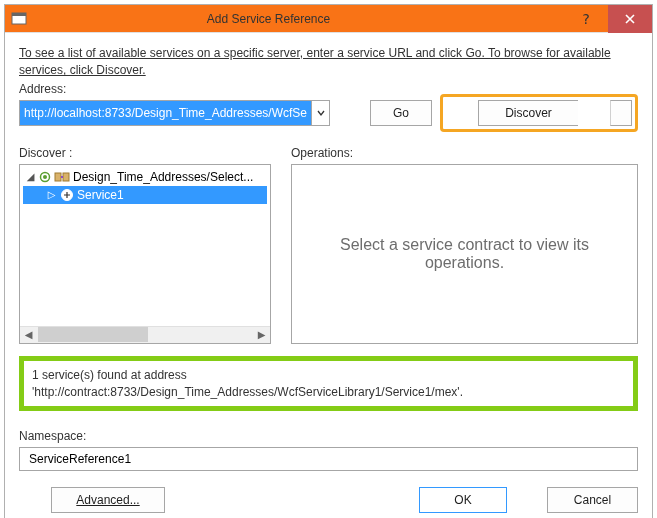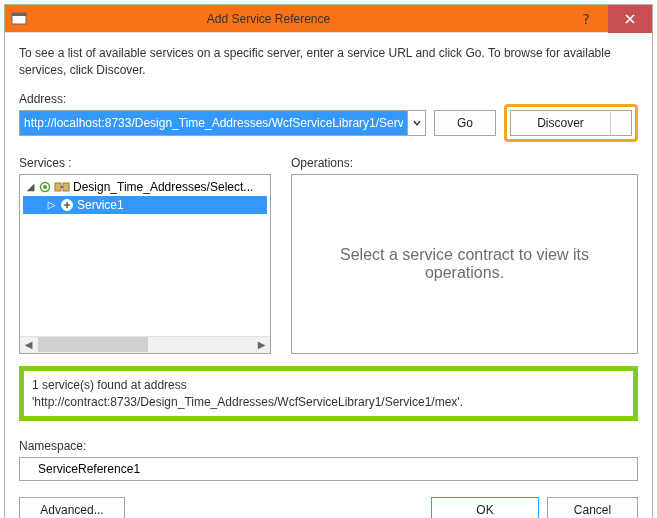--- a/index.html
+++ b/index.html
@@ -43,21 +43,22 @@
     font-size: 14px;
   }
   .tb-close { background: #c75050; color: #fff; font-size: 13px; }
   .tb-help { color: #333; font-family: Consolas, monospace; }
   .content {
     padding: 12px 14px 14px 14px;
   }
   .intro {
     color: #333;
     line-height: 1.45;
-    margin-bottom: 12px;
+    margin-bottom: 2px;
+    text-decoration: underline;
   }
   .label { color: #333; margin-bottom: 4px; }
   .row { display: flex; align-items: stretch; gap: 8px; }
   .addr-wrap {
     flex: 1;
     display:flex;
     border: 1px solid #a6a6a6;
     height: 26px;
     background:#fff;
   }
@@ -77,20 +78,21 @@
     color:#333;
   }
   .btn {
     height:26px;
     border:1px solid #a6a6a6;
     background:#fdfdfd;
     display:flex;align-items:center;justify-content:center;
     font-family:inherit;font-size:12px;
     padding: 0 10px;
     cursor:default;
+    margin-left:32px;
   }
   .go-btn{ width:62px; }
   .discover-wrap{
     display:flex;
     border:3px solid #f5a623;
     border-radius:4px;
     padding:3px;
     gap:0;
     height:38px;
     margin-top:-6px;
@@ -144,30 +146,30 @@
   .status{
     border:5px solid #84cc16;
     margin-top:12px;
     padding:6px 8px;
     color:#333;
     line-height:1.4;
   }
   .ns-input{
     width:100%; height:24px;
     border:1px solid #a6a6a6;
-    padding:0 18px;
+    padding:0 9px;
     font-family:inherit;font-size:12px;
     outline:none;
   }
   .footer{
     display:flex; align-items:center; margin-top:16px;
   }
   .footer .spacer{ flex:1; }
-  .adv-btn{ width:106px; }
-  .ok-btn{ width:108px; margin-right:8px; border:1px solid #3399ff; background:#fff;}
+  .adv-btn{ width:114px;text-decoration:underline; }
+  .ok-btn{ width:88px; margin-right:8px; border:1px solid #3399ff; background:#fff;}
   .cancel-btn{ width:91px; }
   svg{display:block;}
 </style>
 </head>
 <body>
 
 <div class="window">
   <div class="titlebar">
     <span class="titlebar-icon">
       <svg viewBox="0 0 16 16">
@@ -205,21 +207,21 @@
         <div class="btn discover-dd">
           <svg width="8" height="8" viewBox="0 0 8 8">
               <path d="M1 2.5 L4 5.5 L7 2.5" fill="#333"></path>
             </svg>
         </div>
       </div>
     </div>
 
     <div class="panes">
       <div class="pane services">
-        <div class="pane-label">Services :</div>
+        <div class="pane-label">Discover :</div>
         <div class="tree">
           <div class="tree-body">
             <div class="tree-row">
               <span class="tw">◢</span>
               <span>
                   <svg width="12" height="12" viewBox="0 0 12 12">
                     <circle cx="6" cy="6" r="4.5" fill="#fff" stroke="#5b9e31" stroke-width="1.5"></circle>
                     <circle cx="6" cy="6" r="2" fill="#5b9e31"></circle>
                   </svg>
                 </span>

